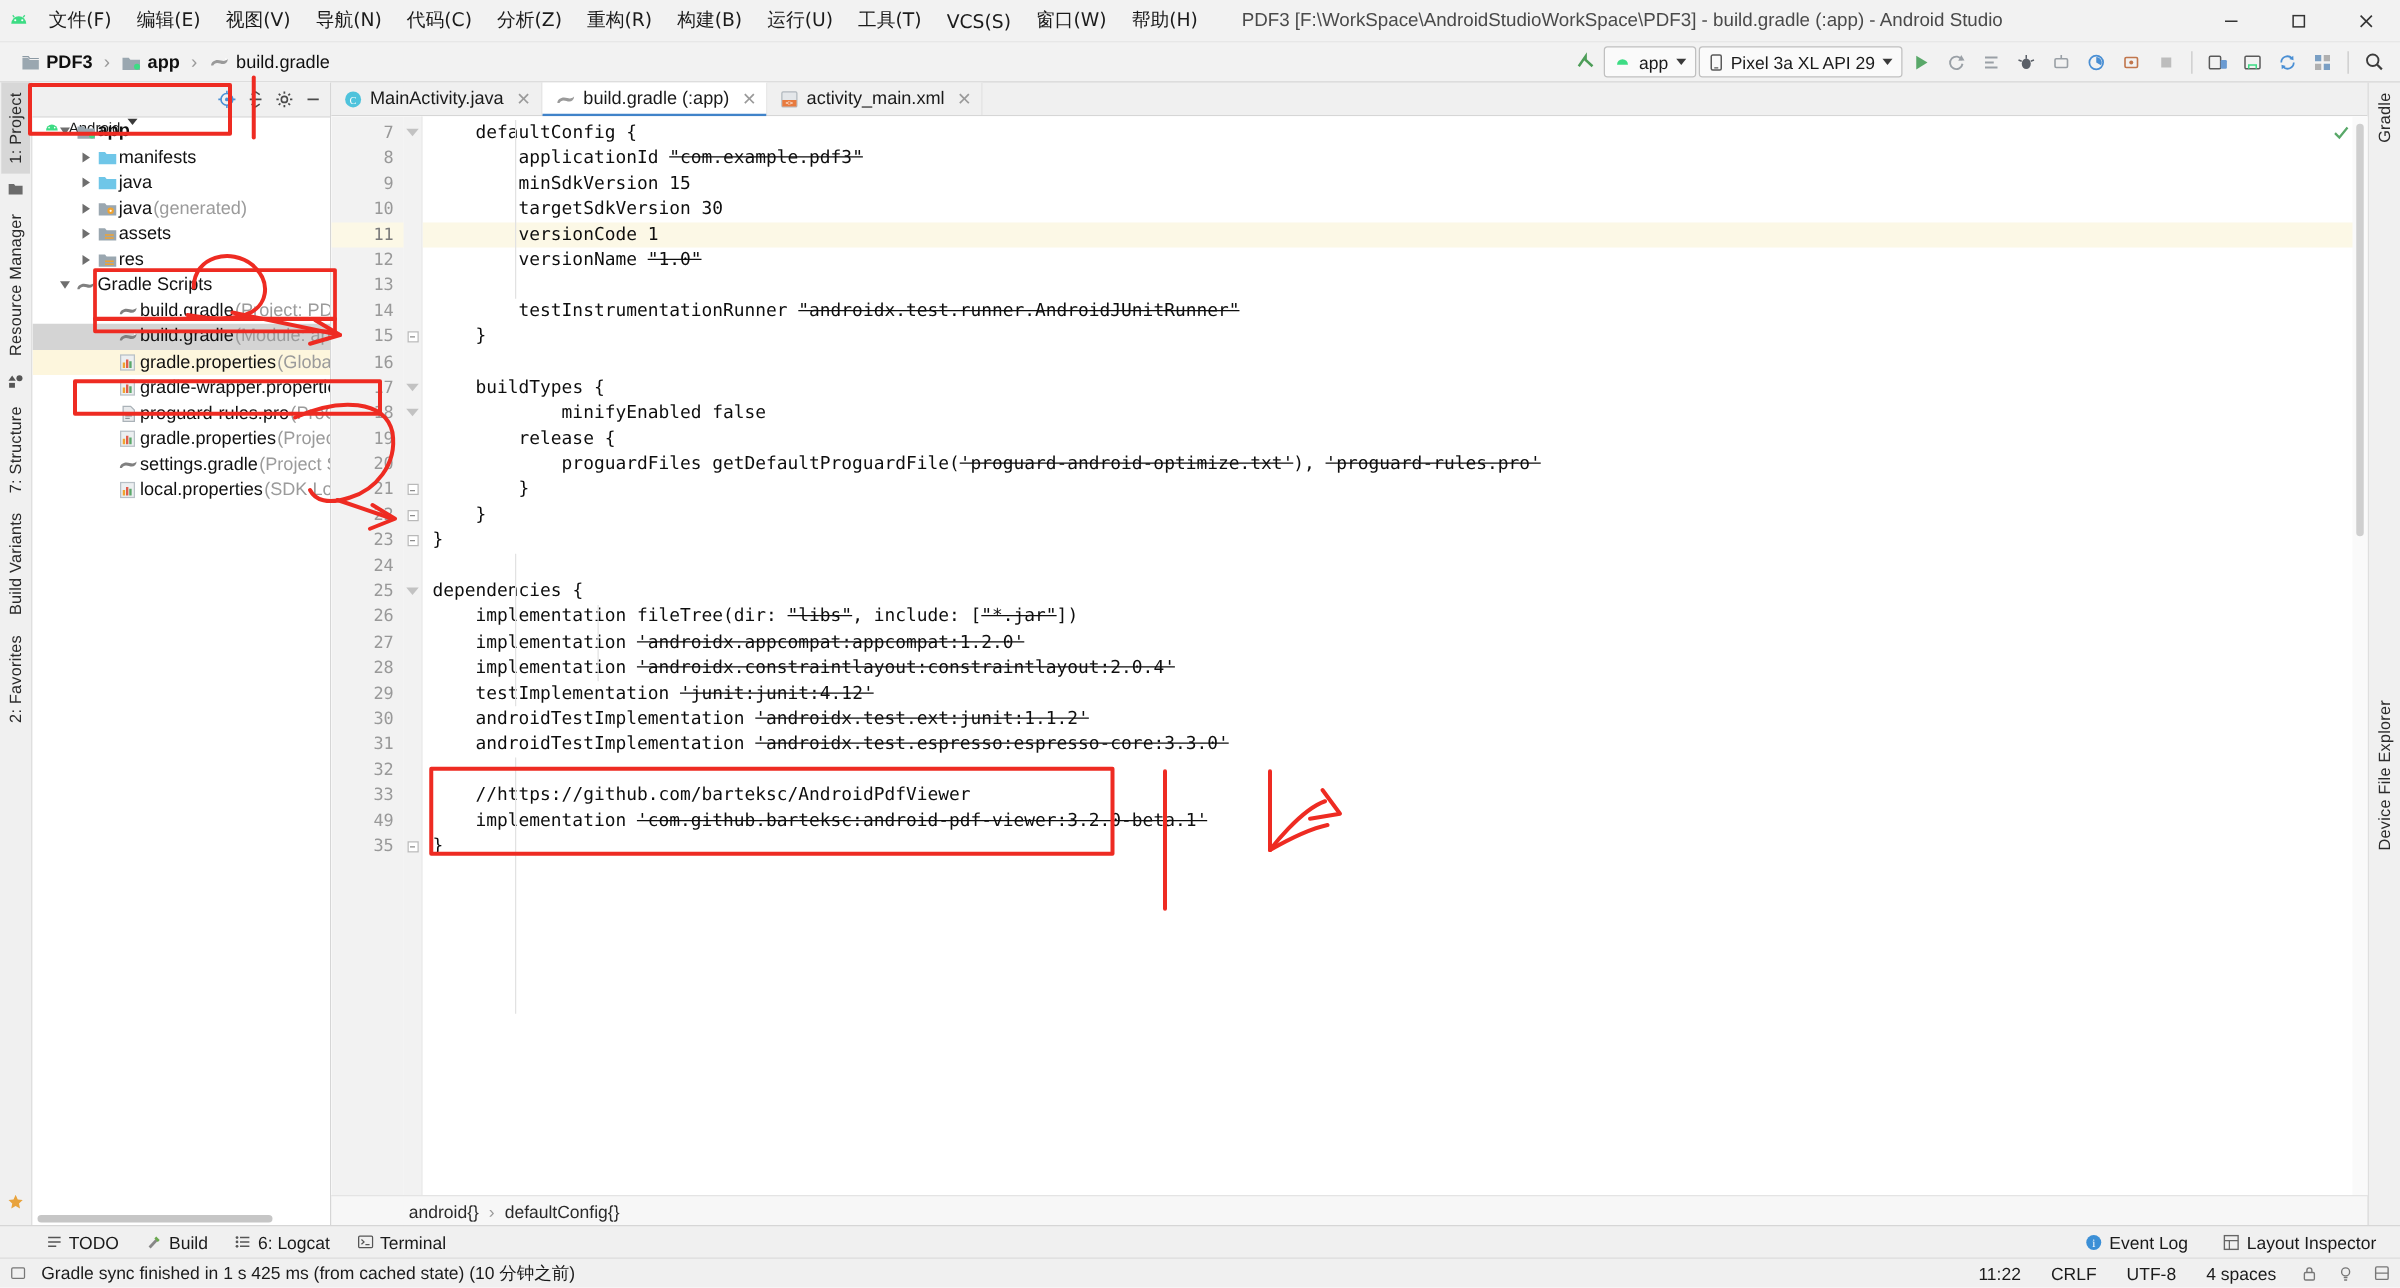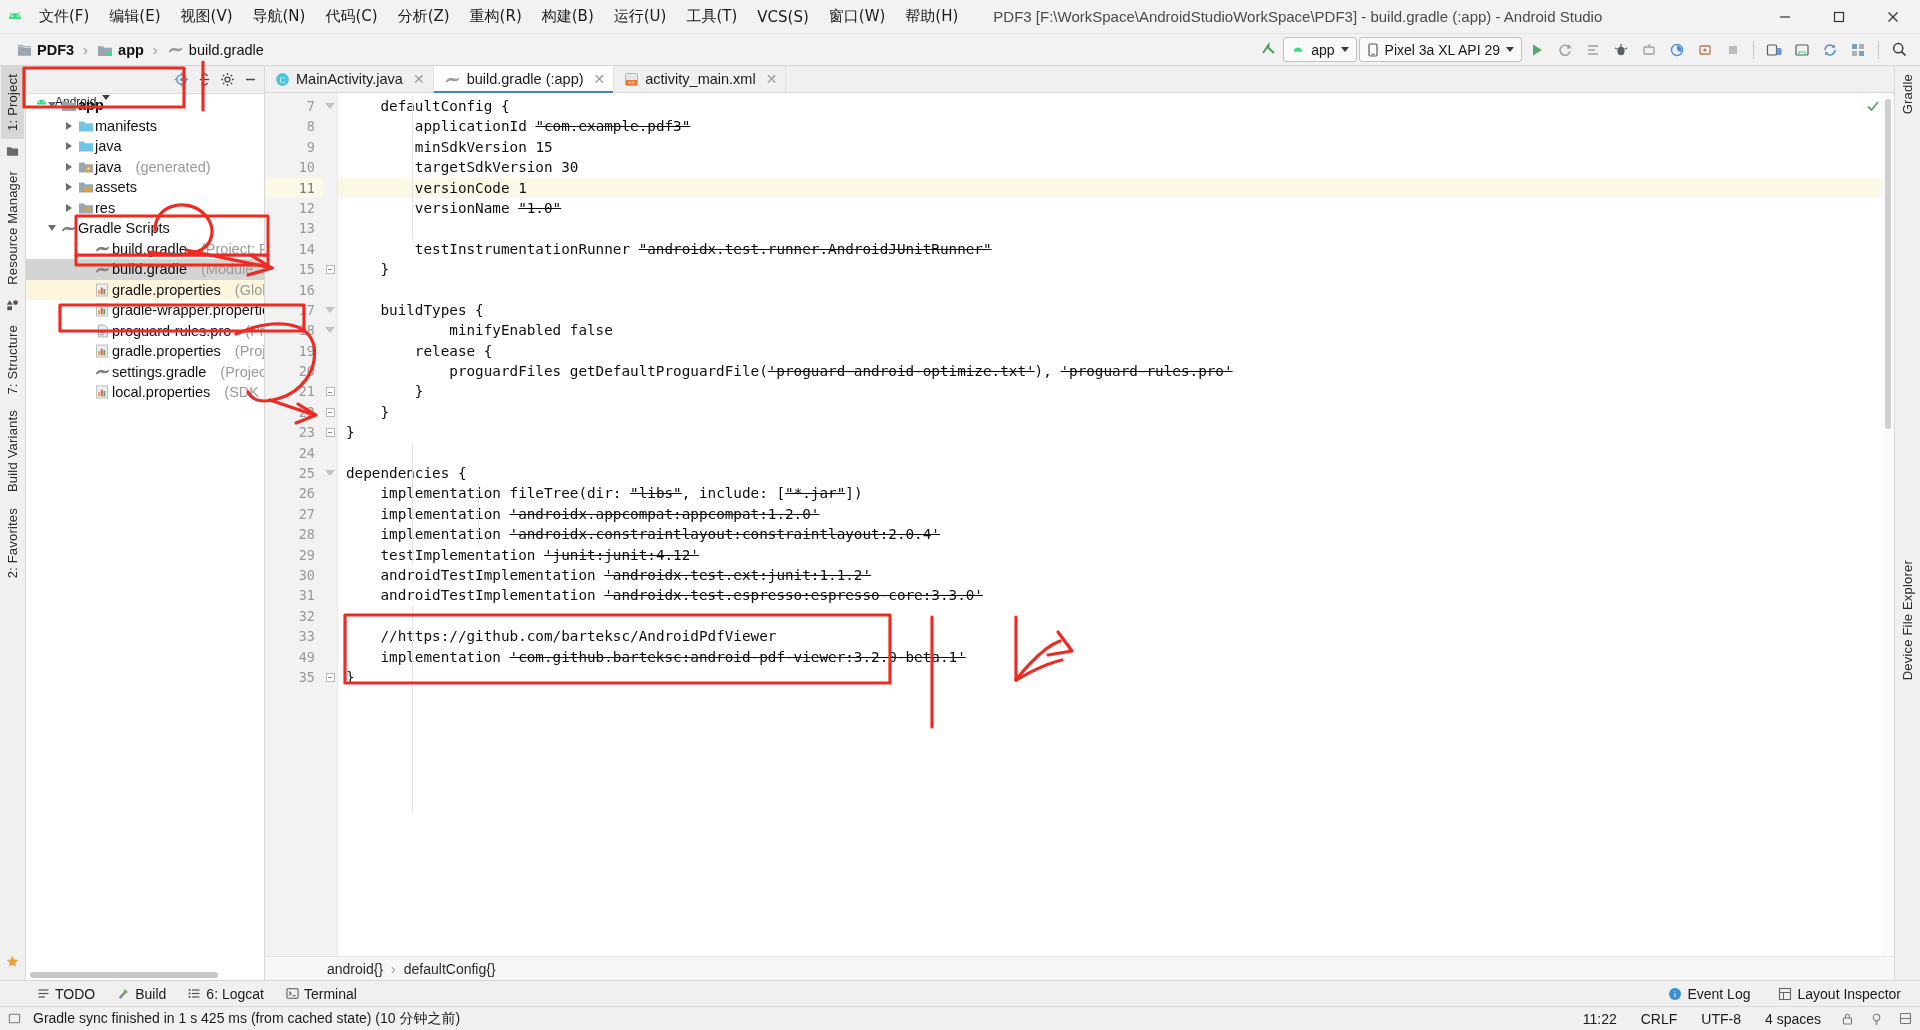--- a/index.html
+++ b/index.html
@@ -84,21 +84,21 @@
   .tree { flex:1 1 auto; overflow:hidden; padding-top:1px; position:relative; font-size:14.5px; }
   .trow { height:20.5px; display:flex; align-items:center; white-space:nowrap; position:relative; }
   .trow.sel { background:#d4d4d4; }
   .trow.hl { background:#fdf6dd; }
   .tw { width:15px; display:flex; align-items:center; justify-content:center; flex:0 0 15px; }
   .arrow-r { width:0;height:0;border-top:4.5px solid transparent;border-bottom:4.5px solid transparent;border-left:6px solid #6e6e6e; }
   .arrow-d { width:0;height:0;border-left:4.5px solid transparent;border-right:4.5px solid transparent;border-top:6px solid #6e6e6e; }
   .ticon { width:19px; display:flex; align-items:center; justify-content:center; flex:0 0 19px; }
   .tlabel { color:#111; }
   .tlabel.b { font-weight:bold; }
-  .tnote { color:#9b9b9b; margin-left:14px; }
+  .tnote { color:#9b9b9b; margin-left:1px; }
 
   
   .editor-col { flex:1 1 auto; display:flex; flex-direction:column; min-width:0; background:#fff; }
   .tabbar { height:27px; display:flex; align-items:stretch; background:#f0f0f0; border-bottom:1px solid #d6d6d6; flex:0 0 27px; }
   .etab {
     display:flex; align-items:center; gap:6px; padding:0 8px 0 10px; font-size:14.5px;
     border-right:1px solid #e2e2e2; background:#f0f0f0; position:relative; white-space:nowrap;
   }
   .etab.active { background:#ffffff; }
   .etab.active:after { content:""; position:absolute; left:0; right:0; bottom:-1px; height:2px; background:#4083c9; }

